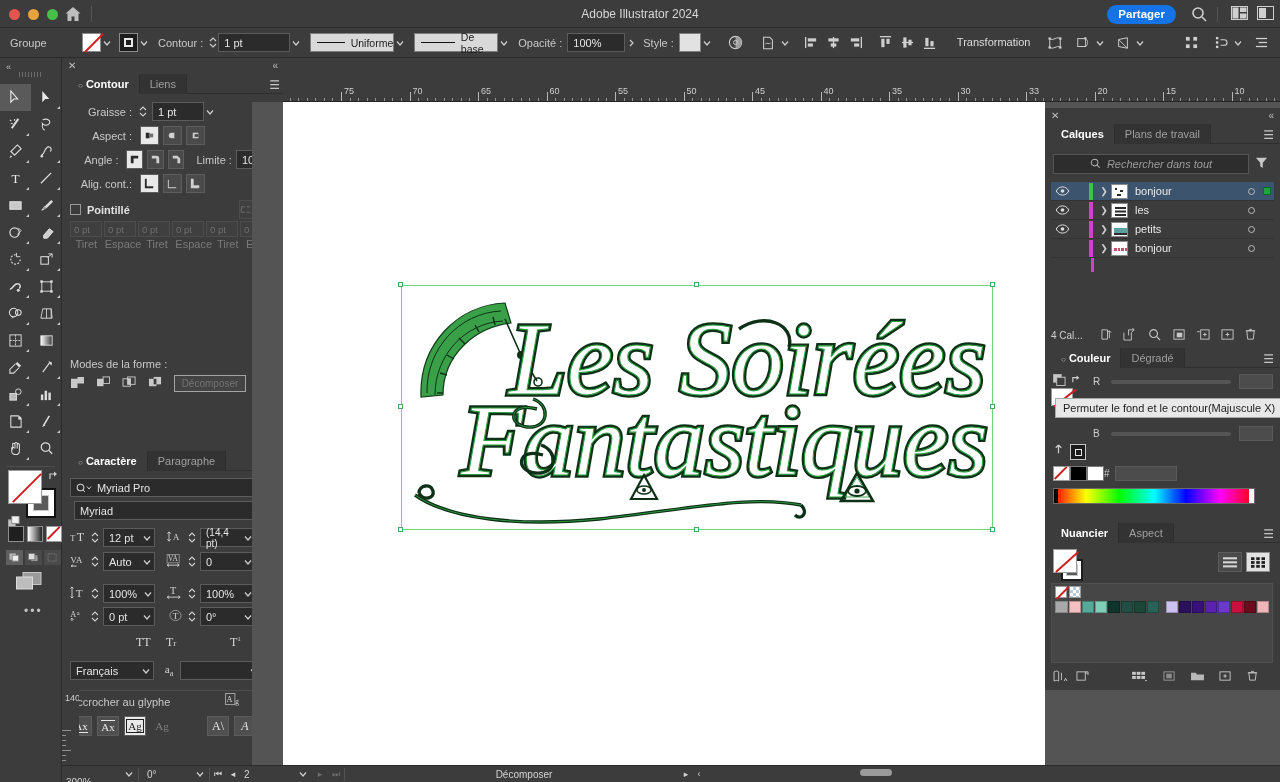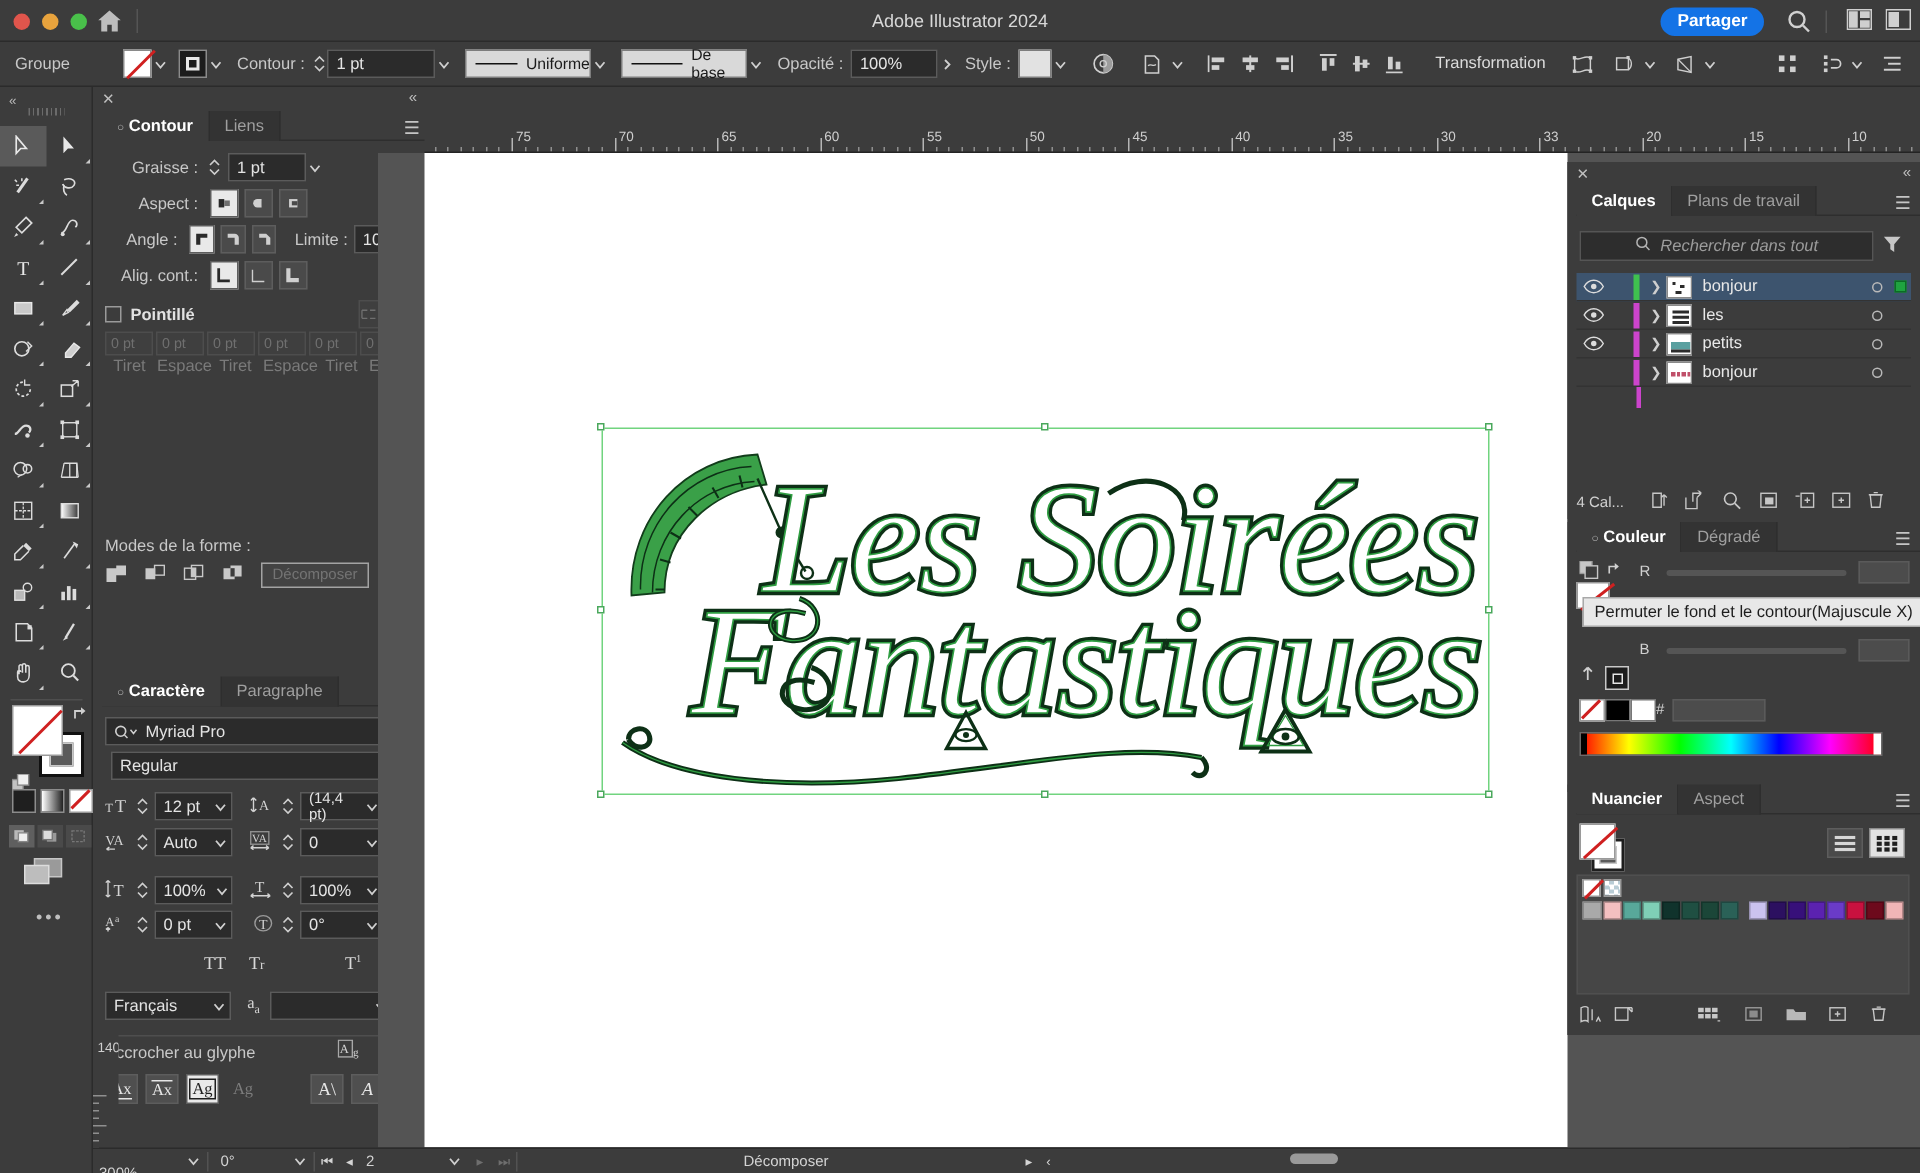--- a/index.html
+++ b/index.html
@@ -1001,21 +1001,21 @@
           <span class="cb-car">
             <svg viewBox="0 0 8 8" width="8" height="8">
                 <path d="M1 2.5 4 6 7 2.5" stroke="#cfcfcf" fill="none" stroke-width="1.2"></path>
               </svg>
           </span>
         </div>
       </div>
 
       <div class="row" style="position:absolute;left:12px;top:106px;">
         <div class="combo" style="width:202px;">
-          <span class="cb-txt" style="flex:1;">Regular</span>
+          <span class="cb-txt" style="flex:1;">Myriad</span>
           <span class="cb-car">
             <svg viewBox="0 0 8 8" width="8" height="8">
                 <path d="M1 2.5 4 6 7 2.5" stroke="#cfcfcf" fill="none" stroke-width="1.2"></path>
               </svg>
           </span>
         </div>
       </div>
 
       <div class="row" style="position:absolute;left:8px;top:133px;">
         <span style="width:20px;">

